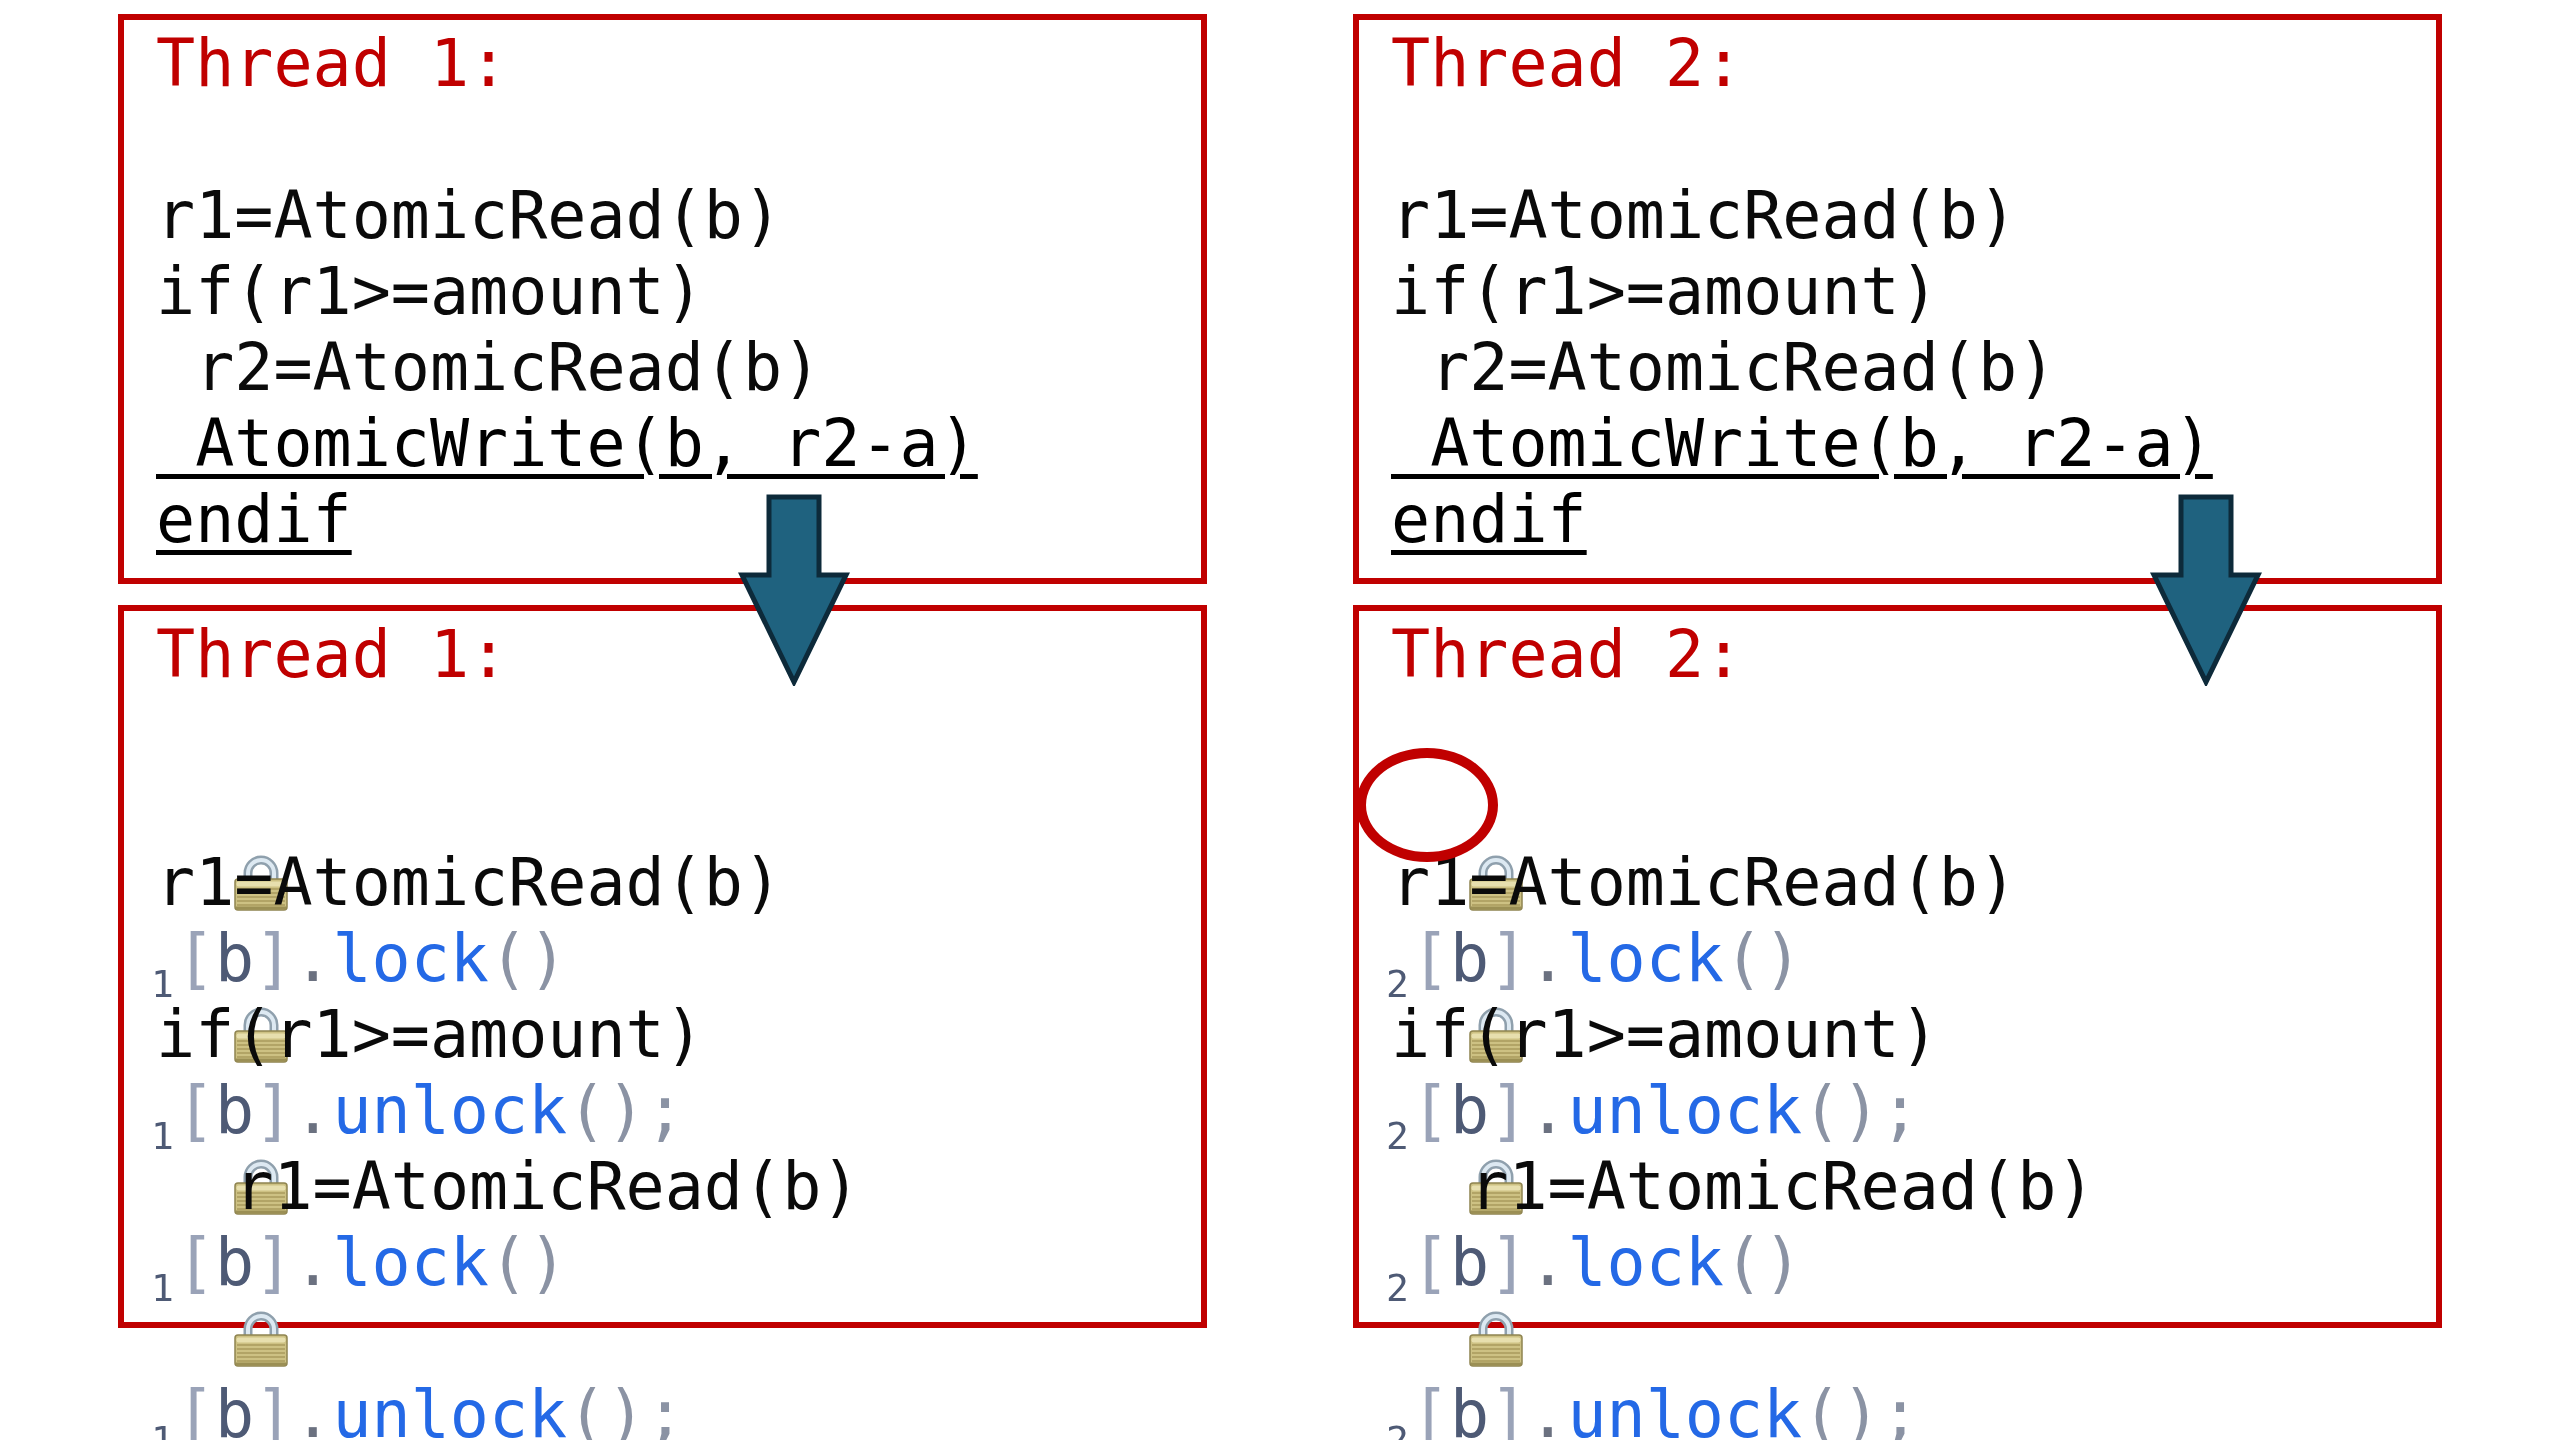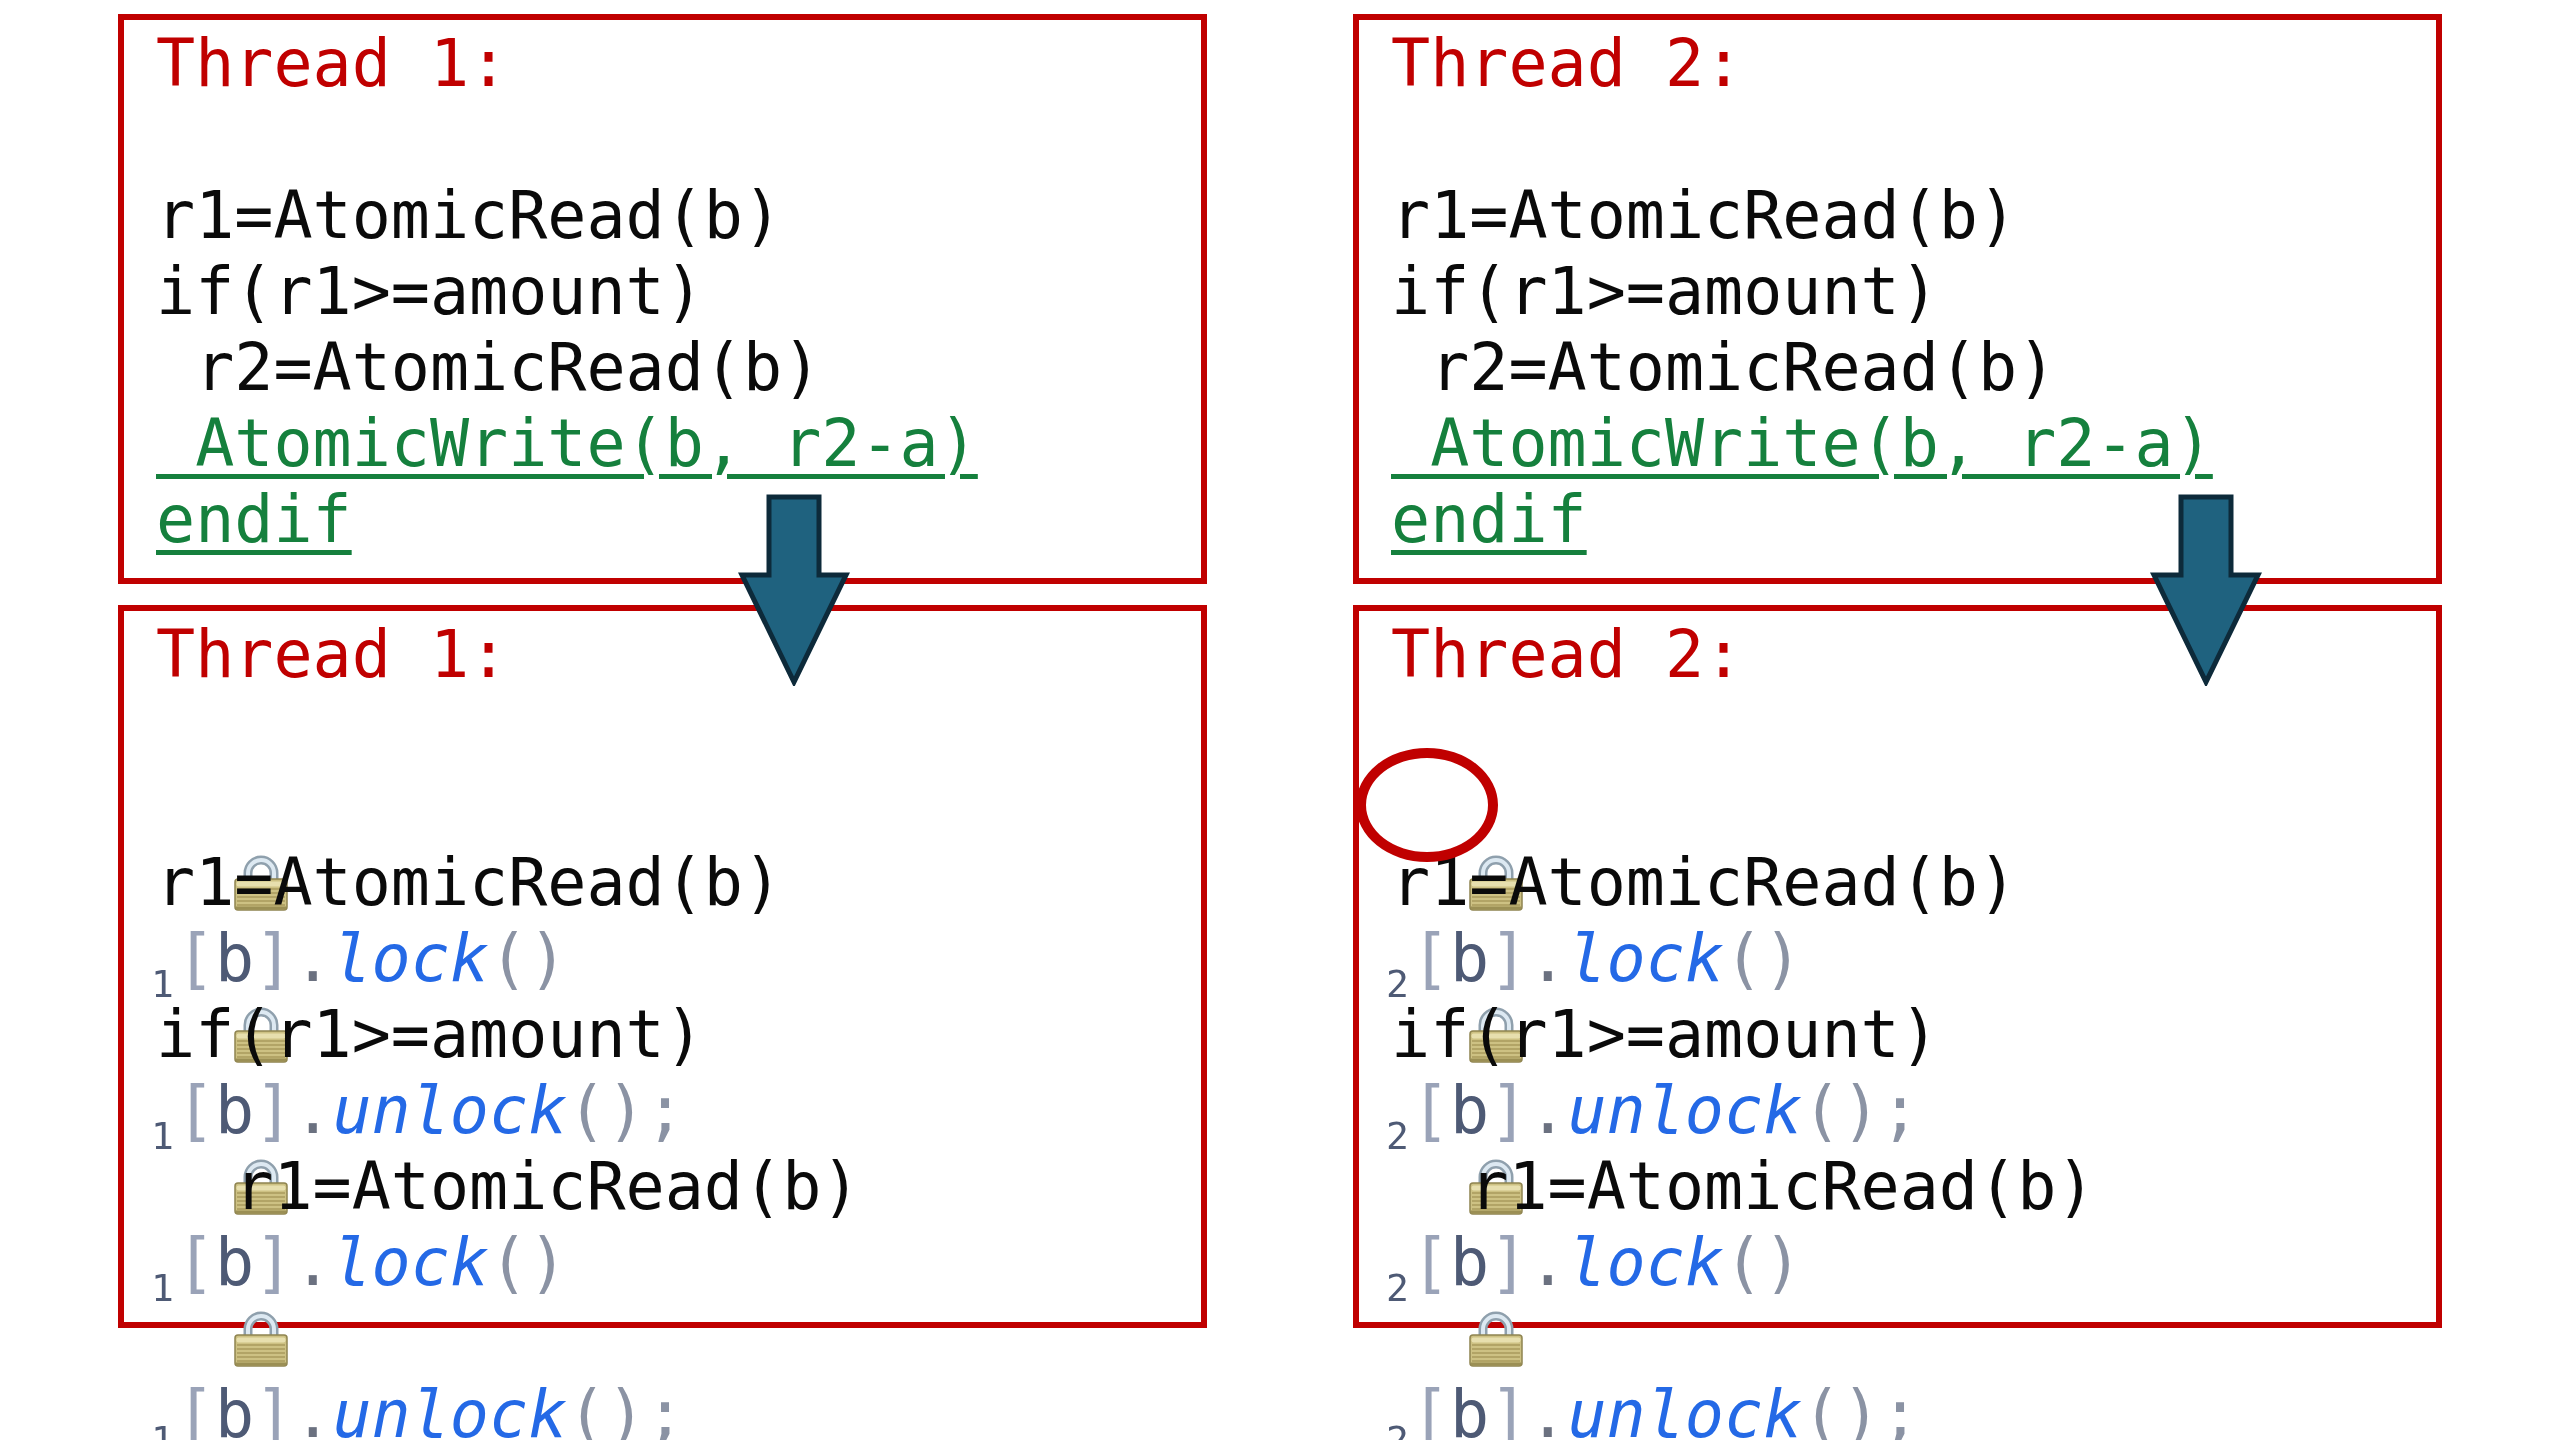--- a/index.html
+++ b/index.html
@@ -11,27 +11,27 @@
   #panel-1{left:1353px;top:14px;width:1089px;height:570px;}
   #panel-2{left:118px;top:605px;width:1089px;height:723px;}
   #panel-3{left:1353px;top:605px;width:1089px;height:723px;}
 
   .panel-inner{padding:6px 0 0 32px;}
   .line{height:76px;line-height:76px;font-size:65px;white-space:pre;color:#000;}
   .title-line{color:#c00000;}
   .spacer-line{height:76px;}
 
   .tk-code{color:#0a0a0a;}
-  .tk-removed{color:#15803d;text-decoration:underline;text-decoration-thickness:5px;text-underline-offset:8px;}
+  .tk-removed{color:#000000;text-decoration:underline;text-decoration-thickness:5px;text-underline-offset:8px;}
   .tk-br{color:#9aa3b8;}
   .tk-var{color:#4e5a75;}
   .tk-sub{color:#4e5a75;font-size:38px;vertical-align:-16px;margin-left:-5px;margin-right:2px;}
   .tk-dot{color:#6b7180;}
   .tk-par{color:#8b93a4;}
-  .tk-kw{color:#2469e6;font-style:italic;}
+  .tk-kw{color:#2469e6;}
 
   .lock-svg{vertical-align:-6px;margin-right:1px;}
 
   .arrow{position:absolute;z-index:5;width:112px;height:192px;}
   #arrow-0{left:738px;top:494px;}
   #arrow-1{left:2150px;top:494px;}
 
   .highlight-ellipse{position:absolute;z-index:7;left:1356px;top:748px;width:142px;height:114px;
       box-sizing:border-box;border:10px solid #c00000;border-radius:50%;background:transparent;}
 </style>

